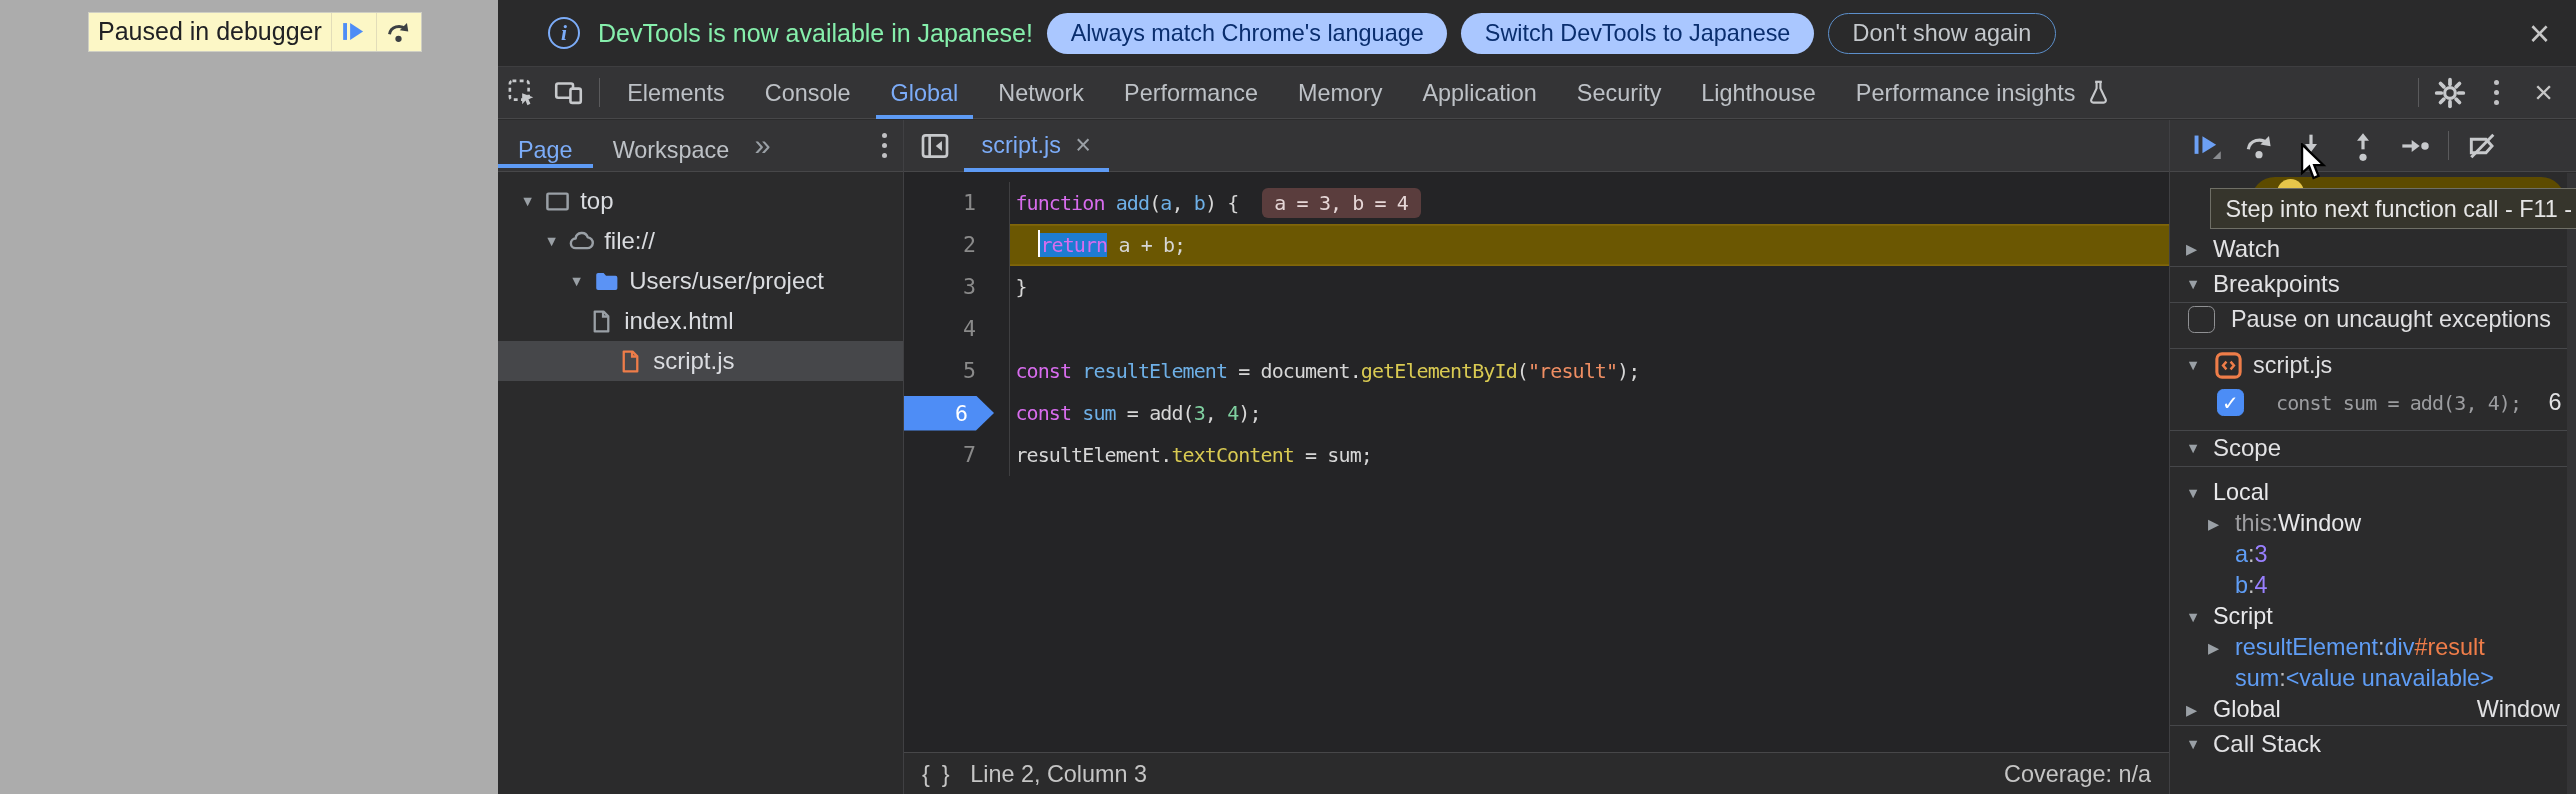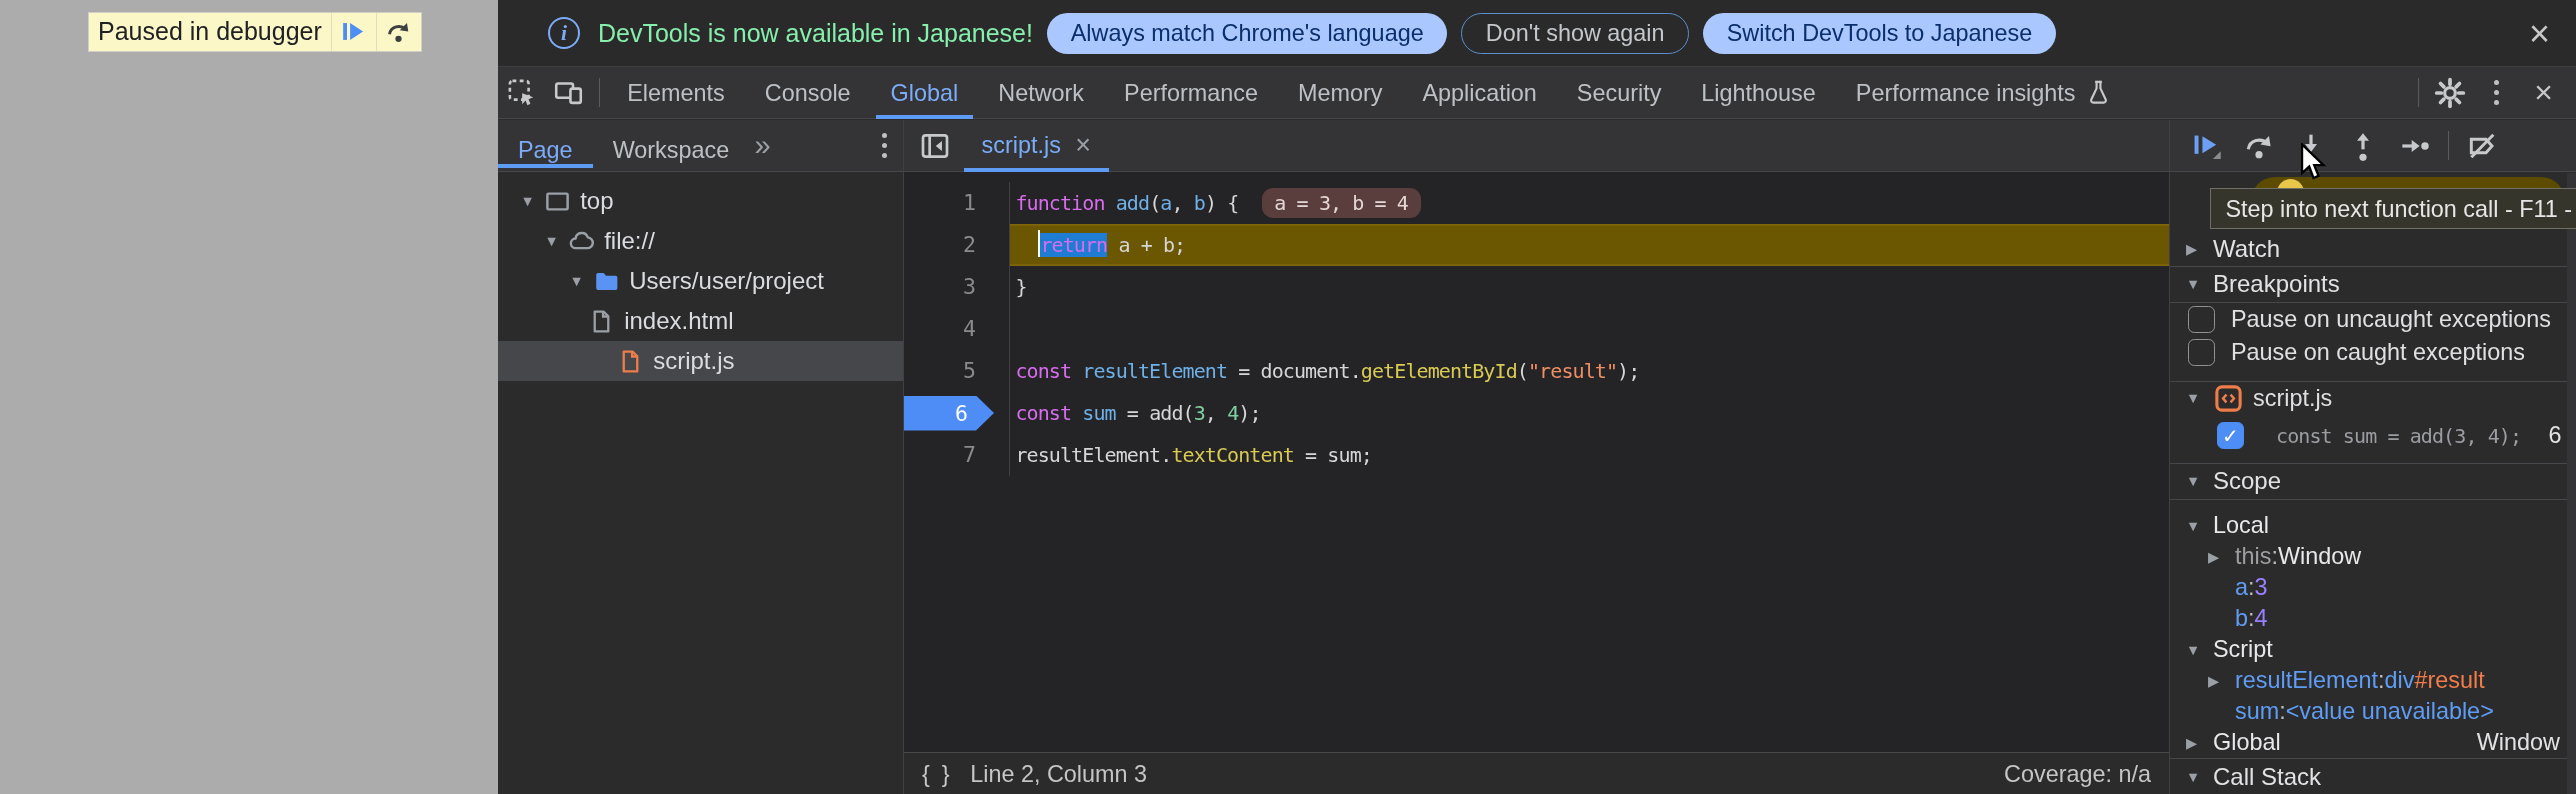--- a/index.html
+++ b/index.html
@@ -74,21 +74,21 @@
   .ed-tab::after { content:""; position:absolute; left:0; right:0; bottom:0; height:3.6px; background:#5E9BF5; }
   .code { flex:1; padding-top:10px; font-family:"DejaVu Sans Mono", monospace; font-size:20px; letter-spacing:-0.9px; overflow:hidden; }
   .line { display:flex; height:42px; line-height:42px; }
   .ln { width:106px; flex:none; text-align:right; padding-right:34px; color:#8A8A8A; font-size:21.6px;
         border-right:0.9px solid #3F3F41; position:relative; cursor:pointer; }
   .lcode { flex:1; padding-left:5.4px; white-space:pre; color:#D6D6D6; cursor:text; }
   .line.exec .lcode { background:#6B5702; box-shadow: inset 0 1.8px 0 0 #80660A, inset 0 -1.8px 0 0 #80660A; }
   .kw { color:#D86CEE; } .def { color:#6EB0E7; } .prop { color:#D9CA52; } .str { color:#EF8E63; } .num { color:#7FD0A0; }
   .sel { background:#1E7CD2; }
   .caret-bar { display:inline-block; width:2.7px; height:27px; background:#FFFFFF; vertical-align:-5.4px; }
-  .inline-vals { background:#5A3D3D; color:#E6D7D7; padding:2.7px 12.6px; margin-left:23.4px; border-radius:11px; font-size:20px; }
+  .inline-vals { background:#5A3D3D; color:#E6D7D7; padding:2.7px 12.6px; margin-left:23.4px; border-radius:6px; font-size:20px; }
   .bp-tag { position:absolute; left:0; top:3.6px; width:90px; height:35px; line-height:35px; background:#4E8DF6; color:#fff;
             text-align:right; padding-right:27px; clip-path:polygon(0 0, 80% 0, 100% 50%, 80% 100%, 0 100%); }
   .statusbar { height:43px; flex:none; border-top:0.9px solid #474749; background:#2B2B2C; display:flex; align-items:center;
                padding:0 18px; font-size:23.4px; color:#C5C5C5; }
   .braces { letter-spacing:2.7px; margin-right:18px; cursor:pointer; }
   .sb-right { margin-left:auto; }
 
   
   .dbg { width:406px; flex:none; background:#2B2B2C; display:flex; flex-direction:column; position:relative; overflow:hidden; }
   .dbg-toolbar { height:52px; flex:none; background:#343436; border-bottom:0.9px solid #474749; display:flex; align-items:center; padding-left:10.8px; }
@@ -148,22 +148,22 @@
       </button>
     </div>
   </div>
 
   <div class="devtools">
 
     <div class="infobar">
       <span class="info-icon">i</span>
       <span class="info-text">DevTools is now available in Japanese!</span>
       <button class="pill filled">Always match Chrome's language</button>
+      <button class="pill filled">Switch DevTools to Japanese</button>
       <button class="pill outline">Don't show again</button>
-      <button class="pill filled">Switch DevTools to Japanese</button>
       <button class="infobar-close">×</button>
     </div>
 
     <div class="tabbar">
       <button class="icon-btn">
         <span>
           <svg width="31" height="31" viewBox="0 0 24 24">
               <rect x="3" y="3" width="14.5" height="14.5" rx="2" fill="none" stroke="#C7C9CC" stroke-width="2" stroke-dasharray="3 2.6"></rect>
               <path d="M12.5 12.5 l8.6 3.2 -3.7 1.5 1.5 3.6 -2.3 1 -1.5-3.7 -2.6 2.9 z" fill="#C7C9CC"></path>
             </svg>
@@ -444,24 +444,20 @@
             <div class="hr"></div>
             <div class="sec-hdr">
               <span class="s-caret">▼</span>
               <span>Breakpoints</span>
             </div>
             <div class="hr"></div>
             <div class="cb-row">
               <span class="cbx"></span>
               <span class="cb-label">Pause on uncaught exceptions</span>
             </div>
-            <div class="cb-row">
-              <span class="cbx"></span>
-              <span class="cb-label">Pause on caught exceptions</span>
-            </div>
             <div class="spacer14"></div>
             <div class="hr"></div>
             <div class="bp-group">
               <span class="s-caret">▼</span>
               <span>
                 <svg width="31" height="31" viewBox="0 0 24 24">
                     <rect x="3" y="3" width="18" height="18" rx="4" fill="none" stroke="#EE7D49" stroke-width="2.4"></rect>
                     <path d="M10.4 9 L7.8 12 l2.6 3 M13.6 9 l2.6 3 -2.6 3" fill="none" stroke="#EE7D49" stroke-width="1.9"></path>
                   </svg>
               </span>

